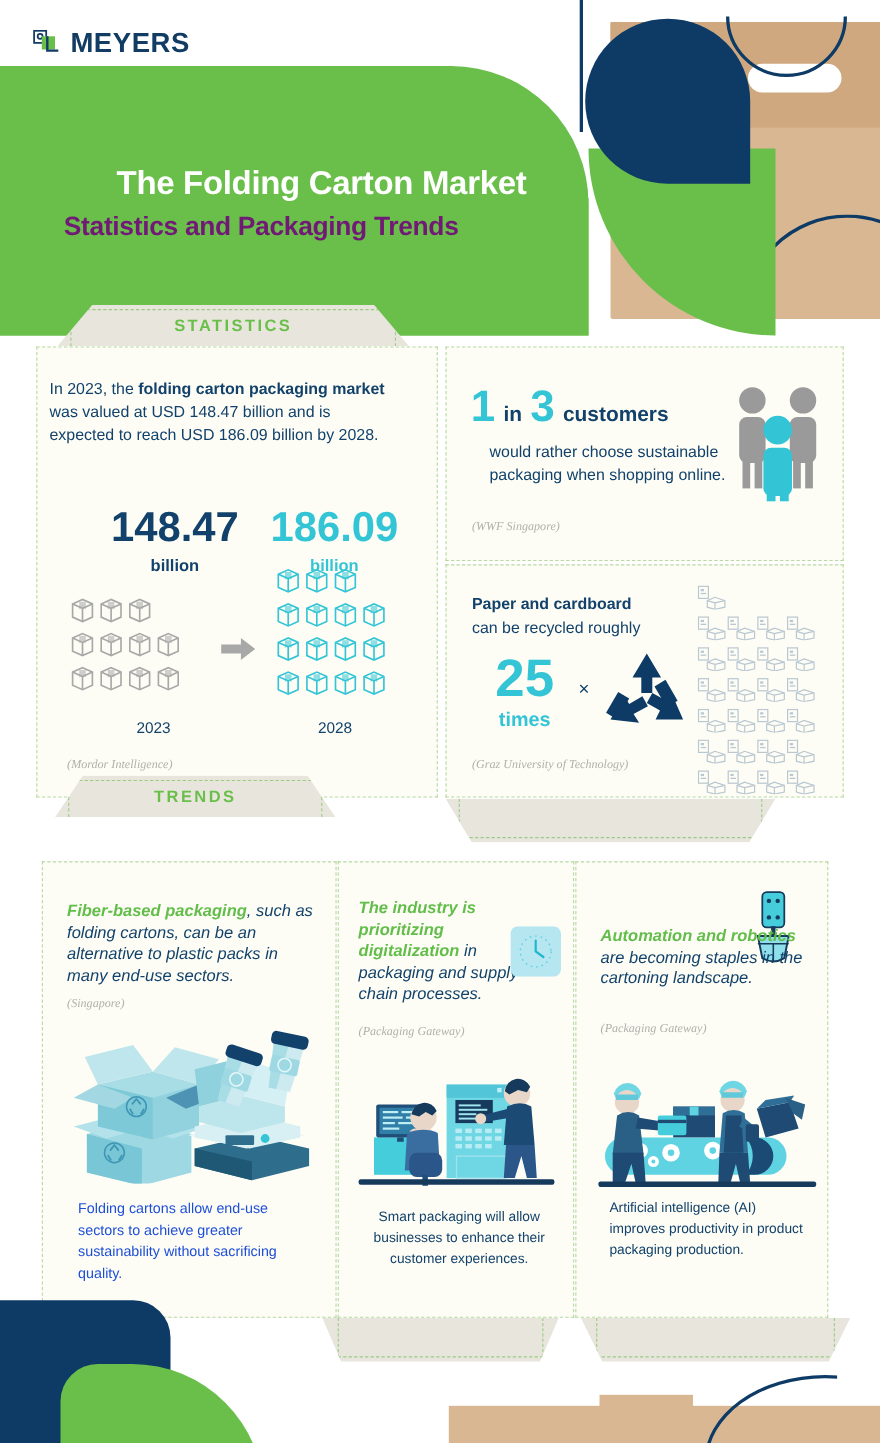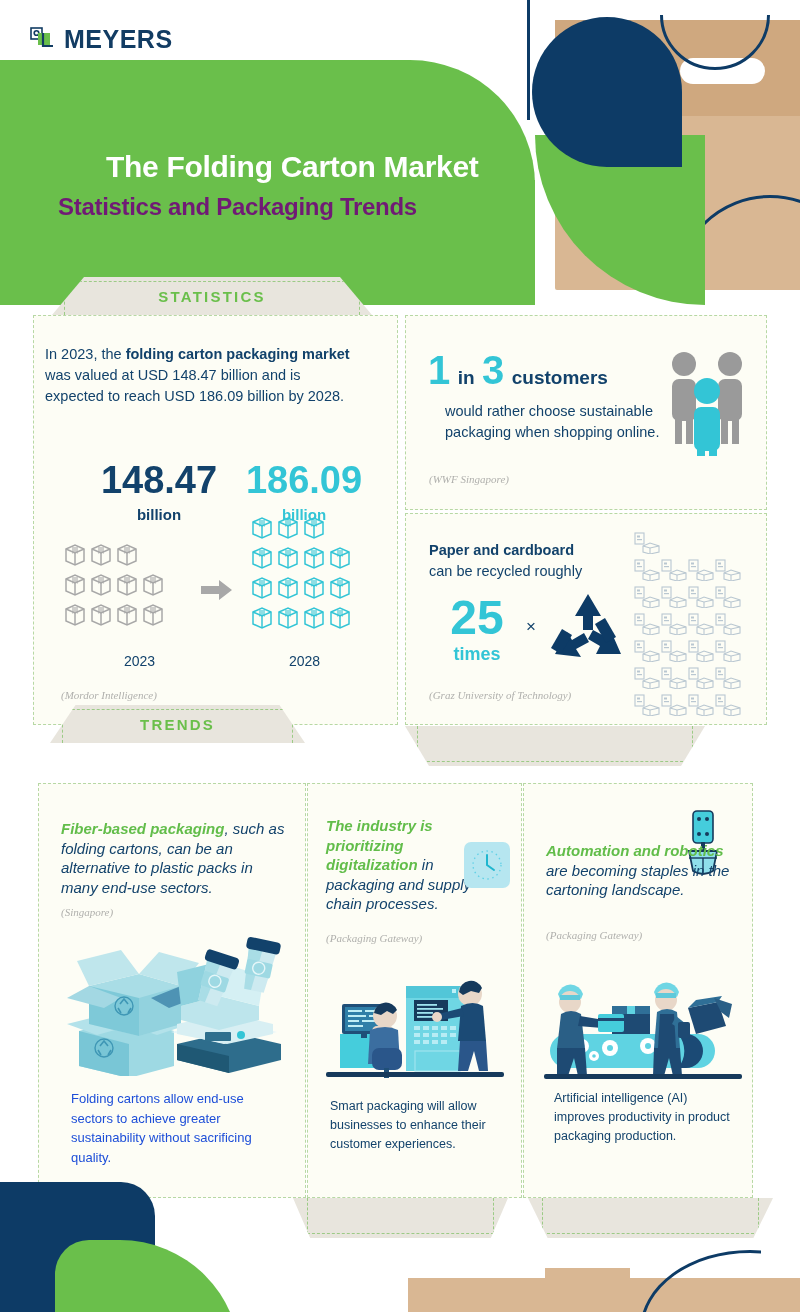--- a/index.html
+++ b/index.html
@@ -676,21 +676,21 @@
         <path d="M141 36 a12 12 0 0 1 23 -4 l-3 5 -8 -2 -8 4 Z" fill="#163a5c"></path>
         <path d="M143 50 q12 -6 22 0 l3 35 -28 0 Z" fill="#1b4a75"></path>
         <path d="M144 52 L120 58 L123 64 L146 60 Z" fill="#1b4a75"></path>
         <circle cx="119" cy="61" r="5" fill="#e8d7c8"></circle>
         <path d="M142 85 l26 0 l2 30 -9 0 -5 -20 -6 20 -10 0 Z" fill="#2a568a"></path>
 
         <rect x="8" y="116" width="178" height="5" rx="2" fill="#163a5c"></rect>
       </svg>
     </div>
 
-    <p class="cap" style="position:absolute; left:22px; top:313px; width:175px; font-size:12.5px; line-height:1.5; color:#12426b;">Smart packaging will allow businesses to enhance their customer experiences.</p>
+    <p class="cap" style="position:absolute; left:22px; top:313px; width:175px; font-size:12.5px; line-height:1.5; color:#12426b;text-align:center;">Smart packaging will allow businesses to enhance their customer experiences.</p>
   </div>
 
   <div class="tcard dashed" style="left:523px; top:783px; width:230px; height:415px;">
     <div style="position:absolute; left:155px; top:25px;">
       <svg width="48" height="68" viewBox="0 0 48 68">
         <rect x="14" y="2" width="20" height="32" rx="4" fill="#45cddc" stroke="#163a5c" stroke-width="1.6"></rect>
         <circle cx="20" cy="10" r="2" fill="#163a5c"></circle>
           <circle cx="28" cy="10" r="2" fill="#163a5c"></circle>
         <circle cx="20" cy="25" r="2" fill="#163a5c"></circle>
           <circle cx="28" cy="25" r="2" fill="#163a5c"></circle>

